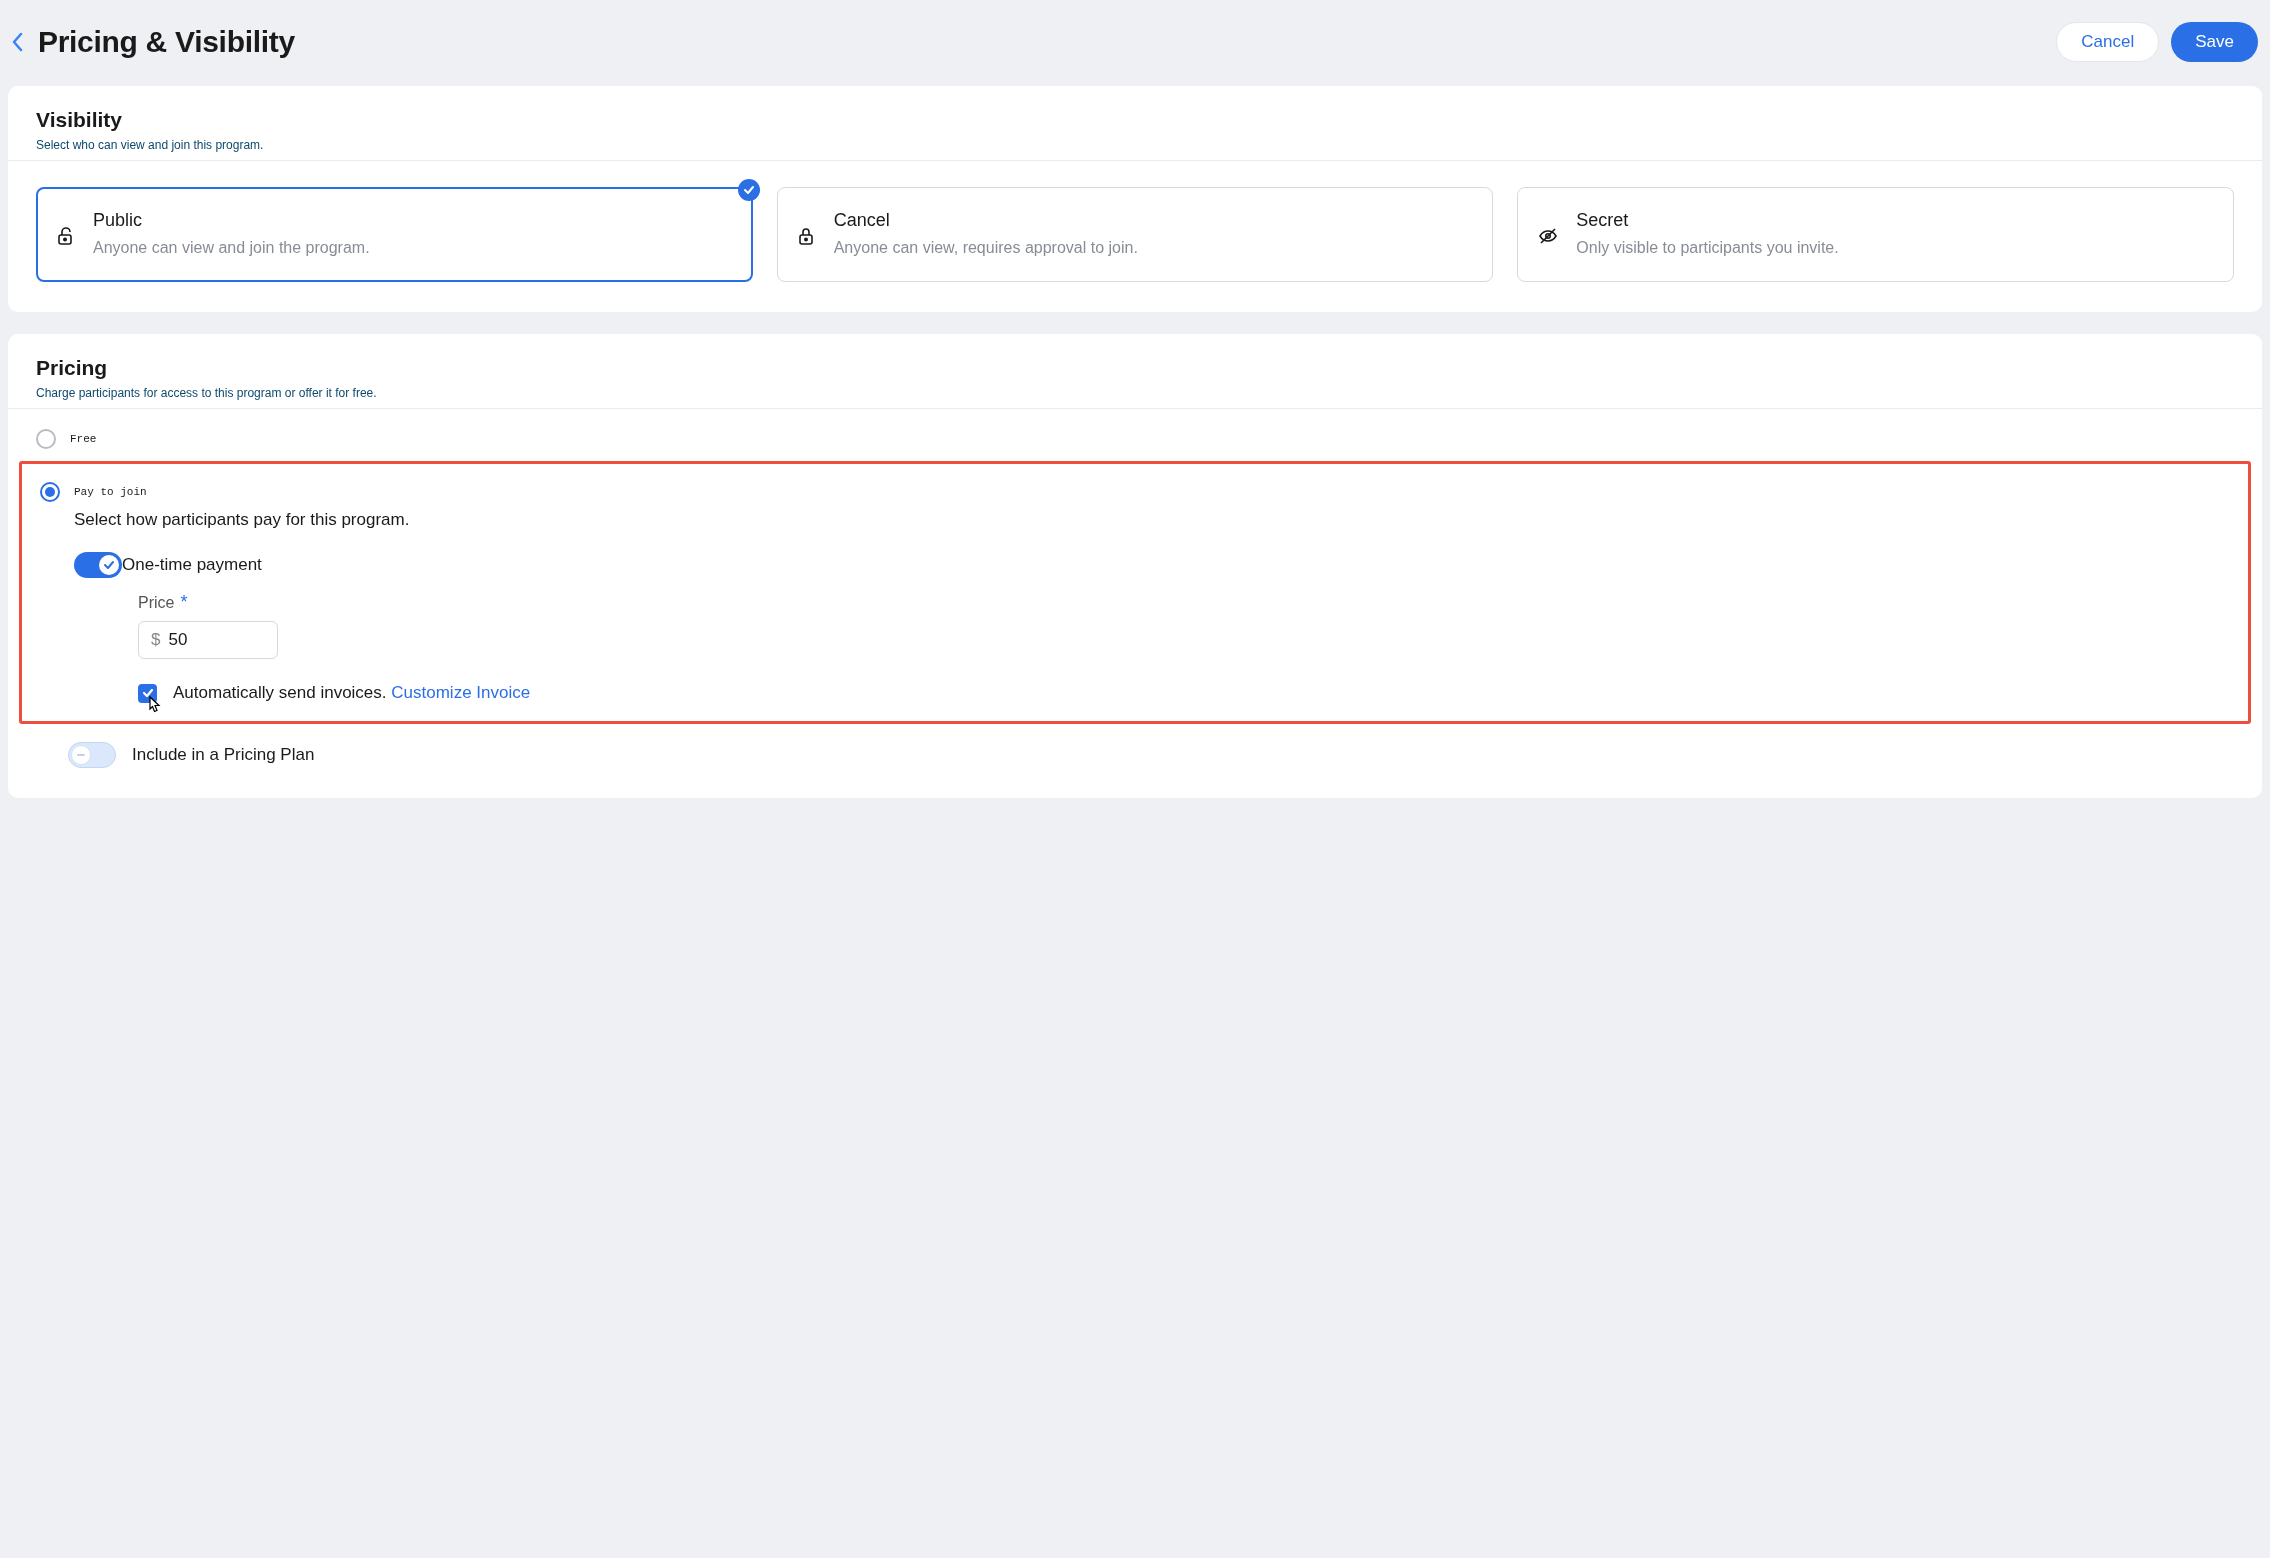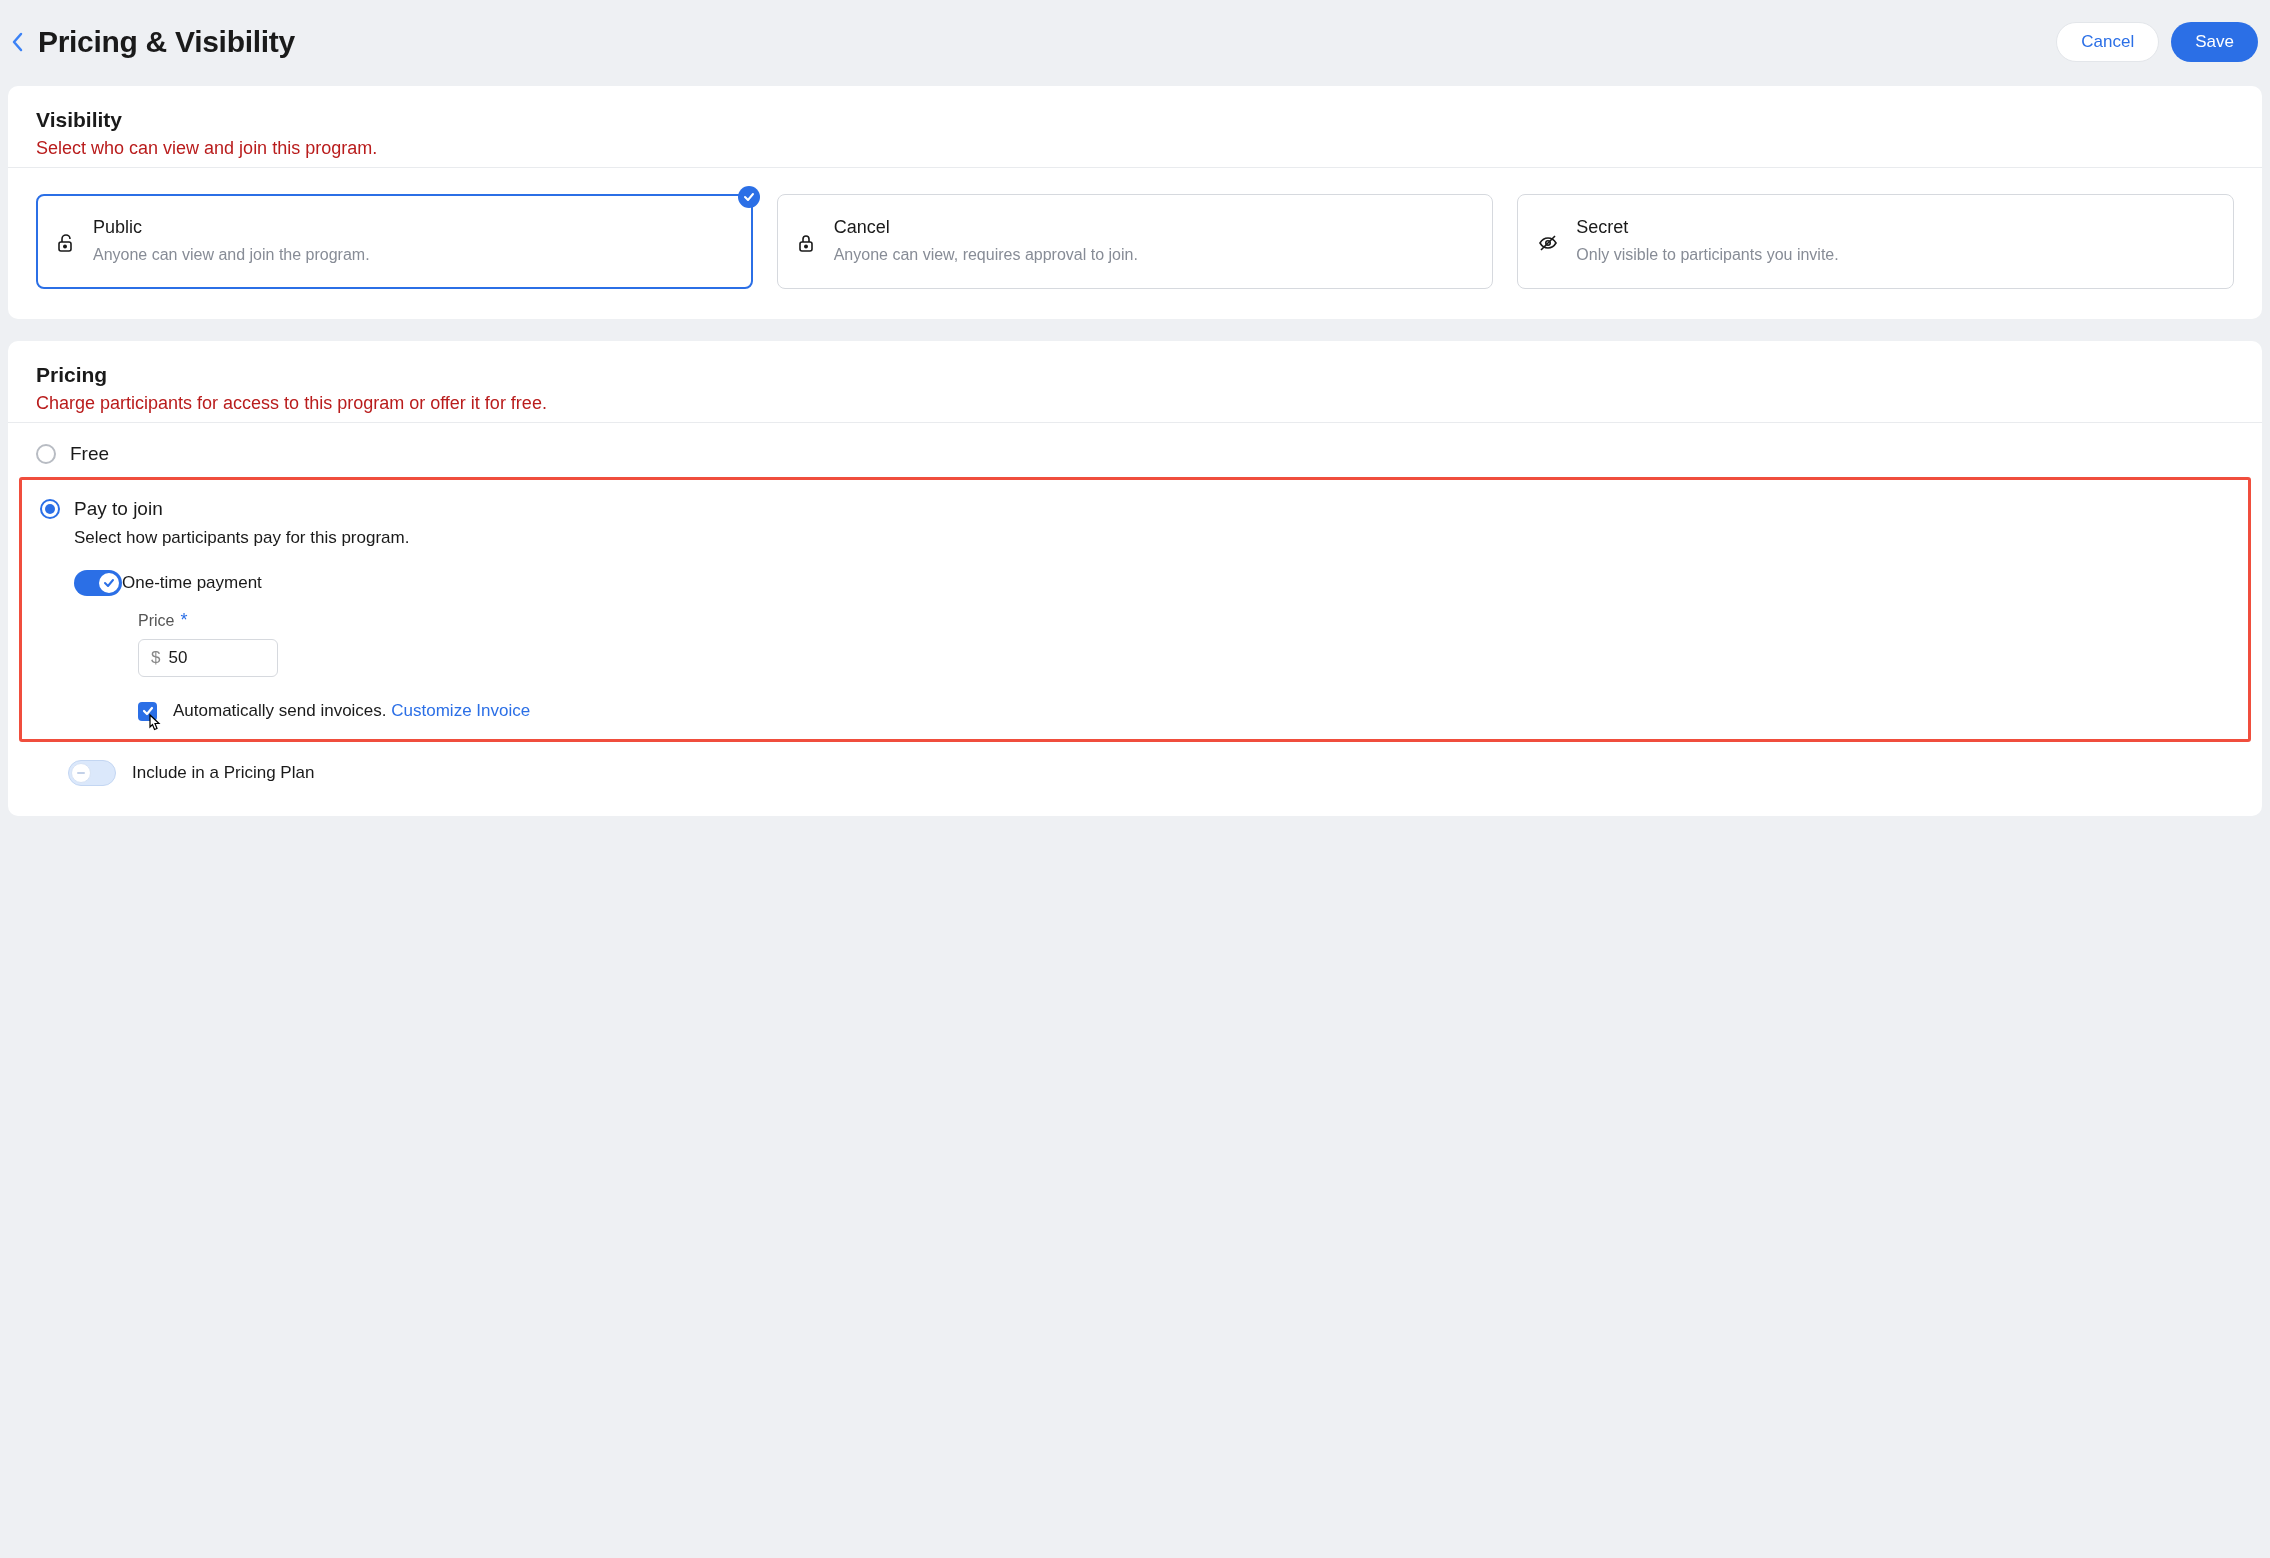--- a/index.html
+++ b/index.html
@@ -64,22 +64,22 @@
   .card-header {
     padding: 22px 28px 8px 28px;
     border-bottom: 1px solid #e9ebee;
   }
   .card-title {
     font-size: 21px;
     font-weight: 700;
     margin-bottom: 6px;
   }
   .card-subtitle {
-    font-size: 18px;
-    color: #b91c1c;
+    font-size: 12px;
+    color: #0c4a6e;
   }
   .options-row {
     display: flex;
     gap: 24px;
     padding: 26px 28px 30px 28px;
   }
   .option-card {
     flex: 1;
     border: 1px solid #d6d9de;
     border-radius: 8px;
@@ -146,21 +146,22 @@
     border-color: #2b6fe6;
   }
   .radio.checked::after {
     content: '';
     width: 10px;
     height: 10px;
     border-radius: 50%;
     background: #2b6fe6;
   }
   .radio-label {
-    font-size: 19px;
+    font-size: 11px;
+    font-family: Liberation Mono, monospace;
   }
   .highlight-box {
     border: 3px solid #f04e3d;
     border-radius: 3px;
     margin: 0 11px 18px 11px;
     padding: 18px 18px 18px 18px;
   }
   .pay-section .radio-row {
     padding: 0 0 8px 0;
   }

